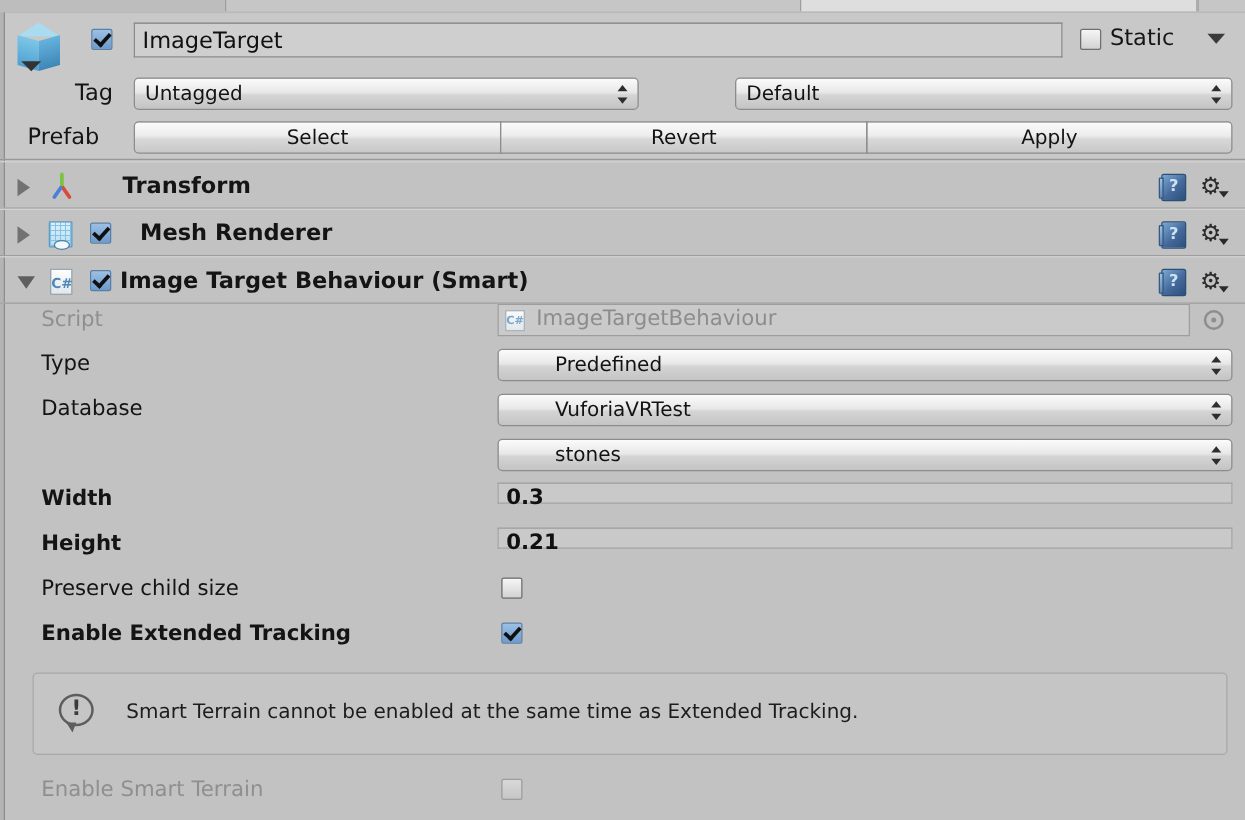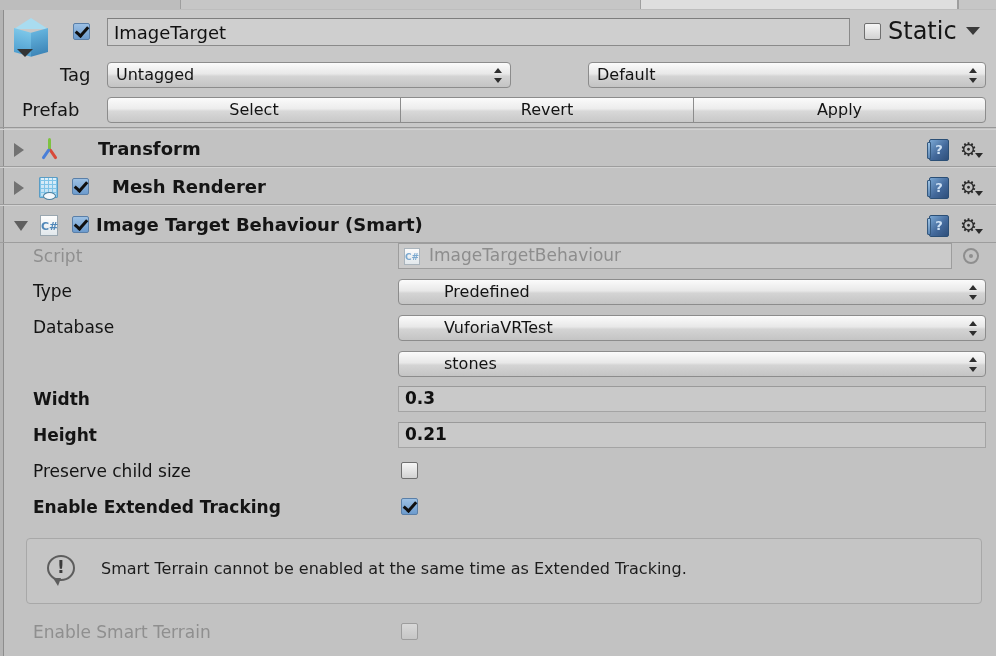--- a/index.html
+++ b/index.html
@@ -148,21 +148,21 @@
     overflow: hidden;
     white-space: nowrap;
   }
   .static-check {
     position: absolute;
     left: 864px; top: 13px;
   }
   .static-label {
     position: absolute;
     left: 888px; top: 8px;
-    font-size: 24px;
+    font-size: 18px;
     line-height: 26px;
     color: #151515;
   }
   .static-arrow {
     position: absolute;
     left: 966px; top: 17px;
     width: 0; height: 0;
     border-left: 7px solid transparent;
     border-right: 7px solid transparent;
     border-top: 8px solid #3a3a3a;
@@ -438,21 +438,21 @@
     left: 4px; top: 4px;
     width: 4px; height: 4px;
     background: #8e8e8e;
     border-radius: 50%;
   }
 
   .numfield {
     position: absolute;
     left: 398px;
     width: 588px;
-    height: 26px;
+    height: 17px;
     background: #c9c9c9;
     border: 1px solid #a4a4a4;
     border-top-color: #9a9a9a;
     box-sizing: border-box;
     font-size: 17px;
     font-weight: bold;
     line-height: 23px;
     color: #101010;
     padding-left: 6px;
   }

